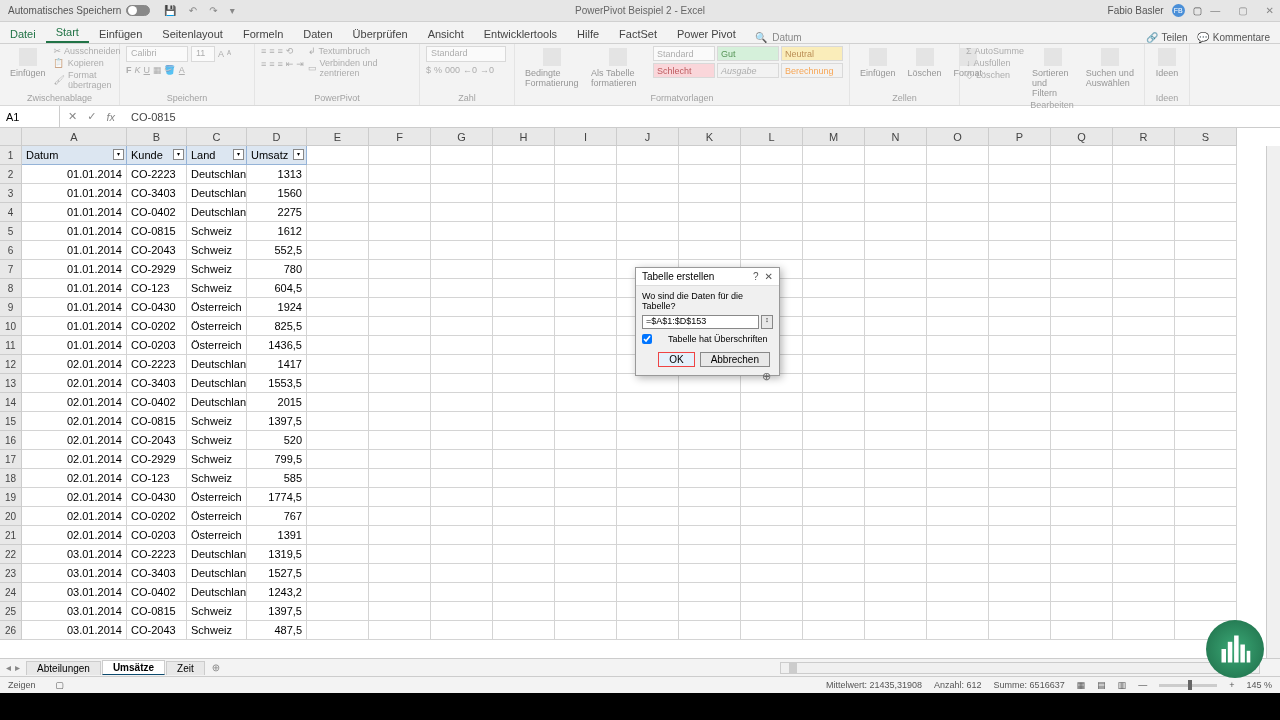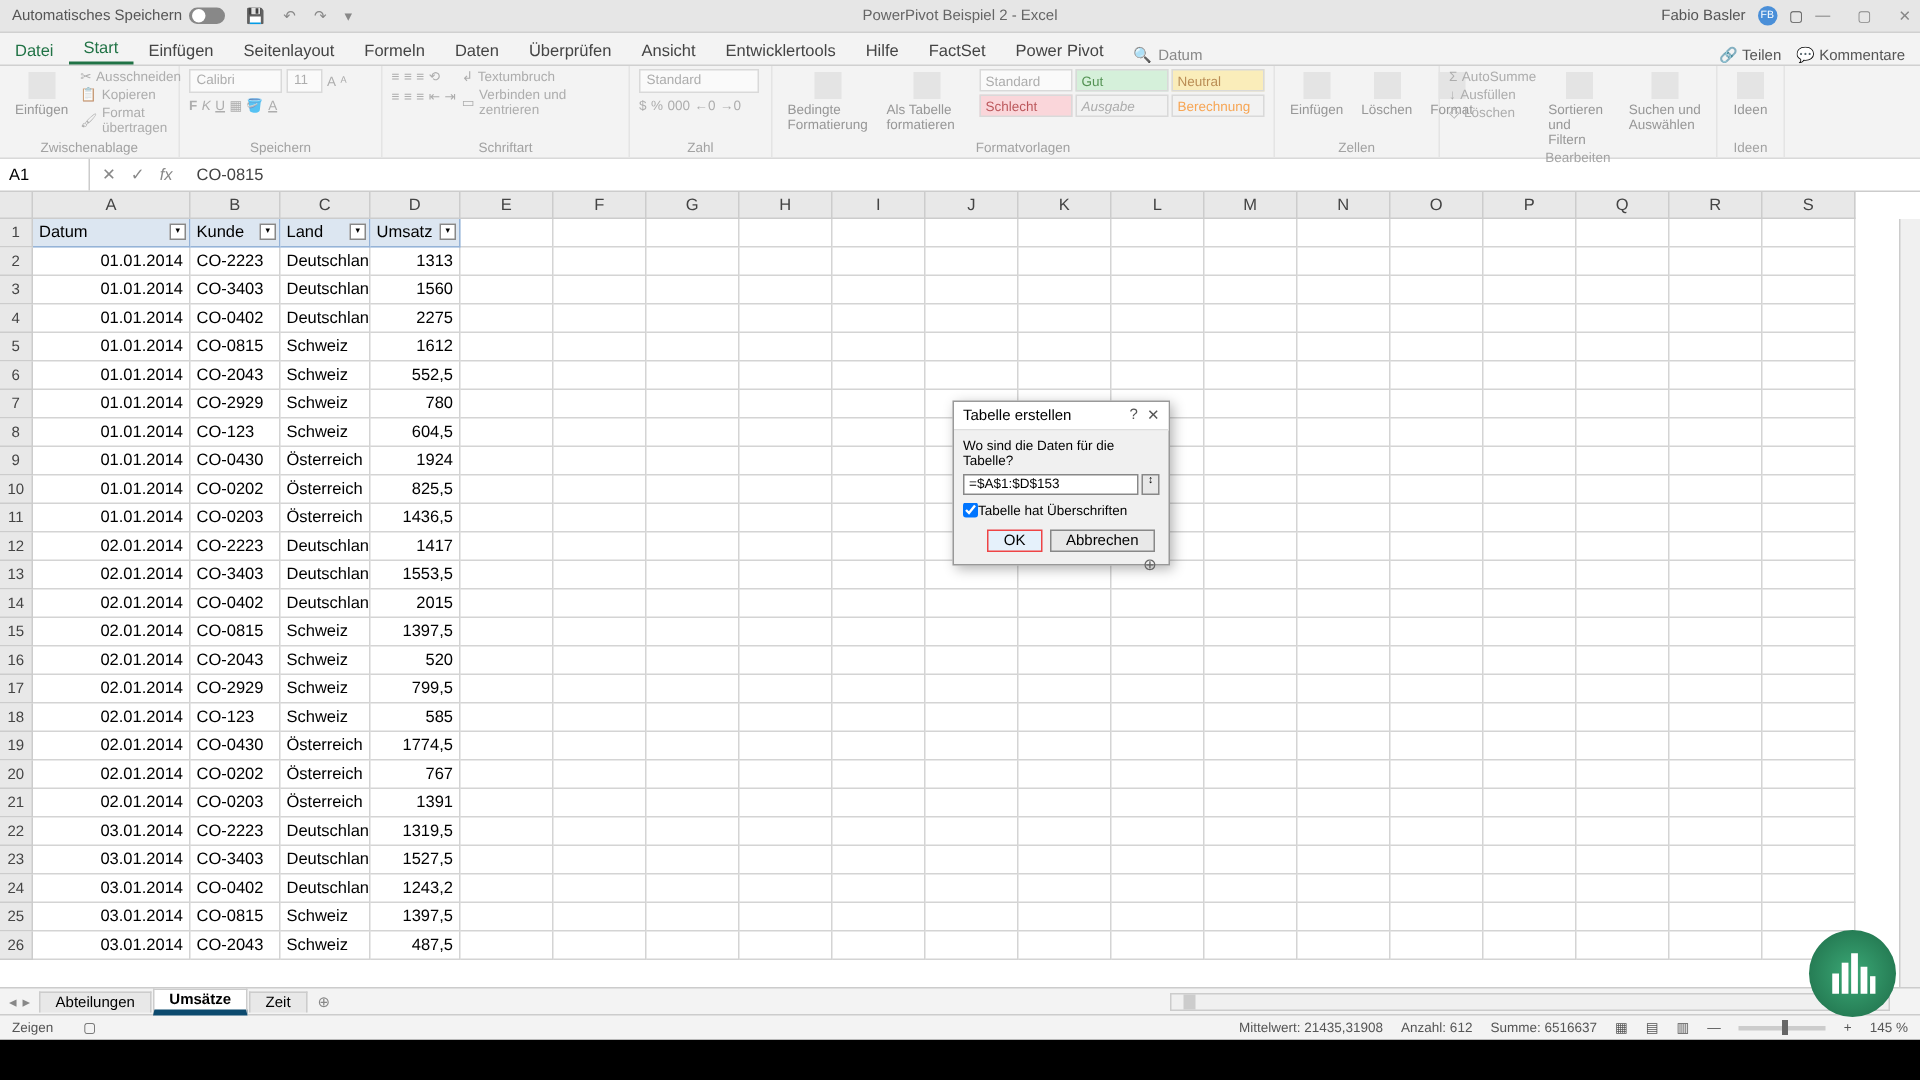--- a/index.html
+++ b/index.html
@@ -63,42 +63,42 @@
 .row-header { width: 22px; background: #e8e8e8; border-right: 1px solid #ccc; border-bottom: 1px solid #ccc; text-align: center; font-size: 10px; color: #444; line-height: 19px; flex-shrink: 0; }
 .cell { border-right: 1px solid #d4d4d4; border-bottom: 1px solid #d4d4d4; font-size: 11px; padding: 0 4px; line-height: 19px; overflow: hidden; white-space: nowrap; }
 .cell.header-cell { background: #dce6f1; border-bottom: 1px solid #95b3d7; border-right: 1px solid #95b3d7; font-weight: normal; position: relative; }
 .filter-btn { position: absolute; right: 2px; top: 3px; width: 11px; height: 11px; border: 1px solid #888; background: #fff; font-size: 6px; text-align: center; line-height: 9px; }
 .cell.num { text-align: right; }
 
 
 .sheet-tabs { height: 18px; background: #f3f3f3; border-top: 1px solid #ccc; display: flex; align-items: center; font-size: 10px; position: relative; }
 .sheet-nav { display: flex; gap: 4px; padding: 0 6px; color: #888; }
 .sheet-tab { padding: 1px 10px; background: #fff; border: 1px solid #ccc; border-bottom: none; margin-right: 1px; }
-.sheet-tab.active { background: #fff; border-bottom: 4px solid #0c4a6e; font-weight: bold; }
+.sheet-tab.active { background: #fff; border-bottom: 1px solid #0c4a6e; font-weight: bold; }
 .sheet-tab.inactive { background: #e8e8e8; }
 .hscroll { position: absolute; right: 20px; bottom: 2px; width: 480px; height: 12px; background: #f0f0f0; border: 1px solid #ccc; }
 .hscroll-thumb { position: absolute; left: 8px; width: 8px; height: 10px; background: #ccc; }
 
 
 .status-bar { height: 17px; background: #f3f3f3; border-top: 1px solid #ccc; display: flex; align-items: center; font-size: 9px; color: #555; padding: 0 8px; }
 .status-right { margin-left: auto; display: flex; gap: 12px; align-items: center; }
 .zoom-slider { width: 58px; height: 3px; background: #ccc; position: relative; }
 .zoom-slider::after { content: ''; width: 4px; height: 10px; background: #666; position: absolute; left: 50%; top: -4px; }
 
 
 .dialog { position: absolute; left: 635px; top: 267px; width: 145px; background: #f0f0f0; border: 1px solid #999; box-shadow: 2px 2px 8px rgba(0,0,0,0.3); font-size: 10px; }
 .dialog-title { background: #fff; padding: 3px 6px; display: flex; align-items: center; border-bottom: 1px solid #ddd; font-size: 10px; }
 .dialog-title-text { flex: 1; }
 .dialog-title-btns { display: flex; gap: 6px; color: #555; }
 .dialog-body { padding: 5px 6px; }
 .dialog-text { font-size: 9px; margin-bottom: 4px; }
 .dialog-input-row { display: flex; gap: 2px; margin-bottom: 5px; }
 .dialog-input { flex: 1; border: 1px solid #888; background: #fff; height: 14px; padding: 0 3px; font-size: 9px; }
 .dialog-range-btn { width: 12px; height: 14px; border: 1px solid #888; background: #e8e8e8; font-size: 7px; text-align: center; }
-.dialog-check { display: flex; align-items: center; gap: 0; font-size: 9px; margin-bottom: 8px; }
+.dialog-check { display: flex; align-items: center; gap: 16px; font-size: 9px; margin-bottom: 8px; }
 .dialog-check input { width: 10px; height: 10px; }
 .dialog-buttons { display: flex; justify-content: flex-end; gap: 5px; padding: 0 3px 3px; }
 .dialog-btn { padding: 1px 10px; font-size: 10px; border: 1px solid #888; background: #e8e8e8; cursor: pointer; }
 .dialog-btn.primary { border: 1px solid #ef4444; background: #e5f1fb; }
 
 .cursor-cross { position: absolute; left: 762px; top: 370px; font-size: 11px; color: #666; }
 
 
 .watermark { position: absolute; right: 16px; bottom: 42px; width: 58px; height: 58px; background: radial-gradient(circle at center, #3ba876 0%, #1d6b47 100%); border-radius: 50%; display: flex; align-items: center; justify-content: center; }
 .watermark svg { width: 36px; height: 36px; }
@@ -206,21 +206,21 @@
             <span>≡</span>
             <span>⇤</span>
             <span>⇥</span>
           </div>
         </div>
         <div class="small-btns">
           <div>↲ <span>Textumbruch</span></div>
           <div>▭ <span>Verbinden und zentrieren</span></div>
         </div>
       </div>
-      <div class="group-label">Schriftart</div>
+      <div class="group-label">PowerPivot</div>
     </div>
     <div class="group" style="width:95px">
       <div class="group-content font-controls">
         <div class="font-box" style="width:80px">Standard</div>
         <div class="font-row">
           <span>$</span>
           <span>%</span>
           <span>000</span>
           <span>←0</span>
           <span>→0</span>

